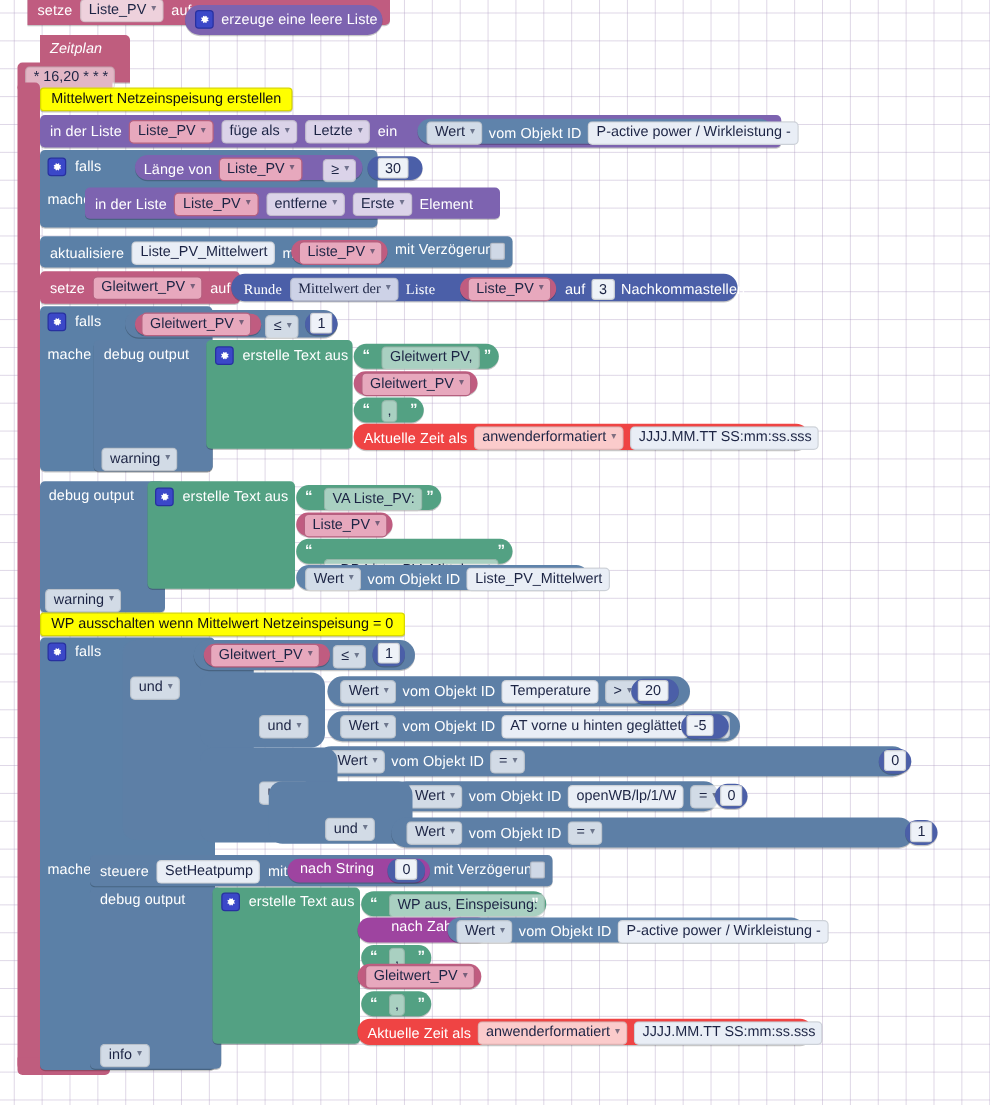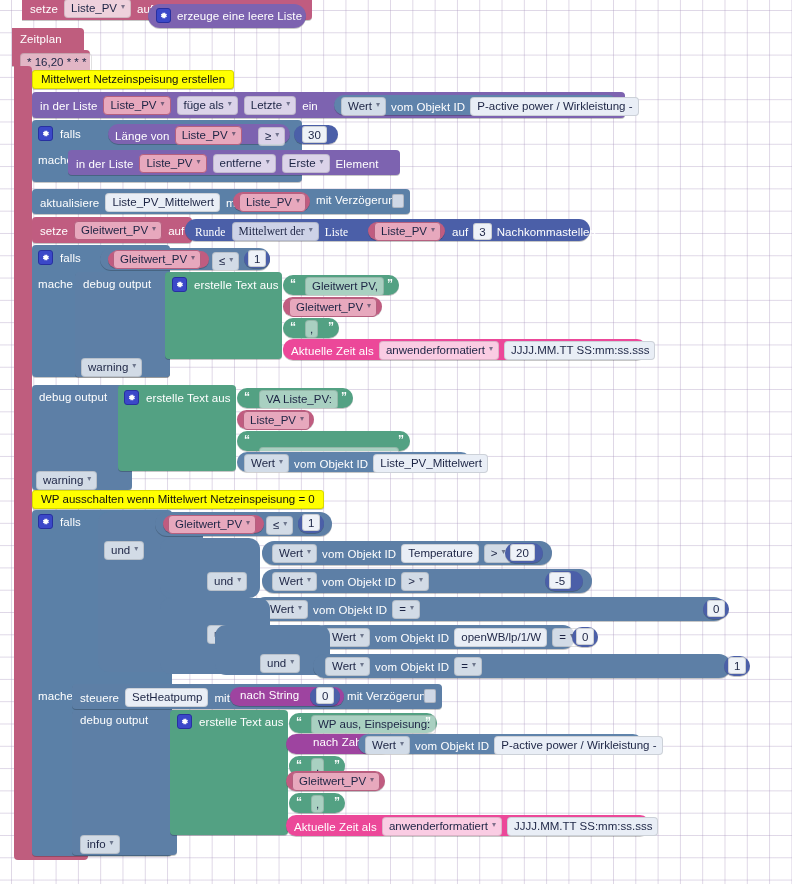--- a/index.html
+++ b/index.html
@@ -64,21 +64,21 @@
 
   
   .c-pink   { background:#bf5d7e; }   
   .c-pinkv  { background:#c05c80; }
   .c-purple { background:#7d63b0; }   
   .c-blue   { background:#5b80a7; }   
   .c-blue2  { background:#5d7fa6; }
   .c-navy   { background:#4b5fa8; }   
   .c-green  { background:#53a183; }   
   .c-mag    { background:#9e44a0; }   
-  .c-lav    { background:#ec4899; }
+  .c-lav    { background:#ef4444; }
   .c-slate  { background:#5f83ab; }
 
   .shadow{ box-shadow:0 1px 0 rgba(0,0,0,.22); }
 
   
   .ylabel{
     position:absolute; background:#ffff00; color:#111;
     border:1px solid #d8d800; border-radius:3px;
     padding:2px 8px 3px 8px; white-space:nowrap; font-size:11.5px;
   }
@@ -105,21 +105,21 @@
       <span class="gear">
         <svg width="9" height="9" viewBox="0 0 16 16">
             <path fill="#fff" d="M8 5.2A2.8 2.8 0 1 0 8 10.8 2.8 2.8 0 0 0 8 5.2zm0 4.2a1.4 1.4 0 1 1 0-2.8 1.4 1.4 0 0 1 0 2.8z"></path>
             <path fill="#fff" d="M14 9.1l-1.3-.5a4.7 4.7 0 0 0 0-1.2l1.3-.5-.7-1.8-1.3.5a4.9 4.9 0 0 0-.9-.9l.5-1.3-1.8-.7-.5 1.3a4.7 4.7 0 0 0-1.2 0l-.5-1.3-1.8.7.5 1.3c-.3.3-.6.6-.9.9l-1.3-.5-.7 1.8 1.3.5a4.7 4.7 0 0 0 0 1.2l-1.3.5.7 1.8 1.3-.5c.3.3.6.6.9.9l-.5 1.3 1.8.7.5-1.3a4.7 4.7 0 0 0 1.2 0l.5 1.3 1.8-.7-.5-1.3c.3-.3.6-.6.9-.9l1.3.5z"></path>
           </svg>
       </span>
       <span class="lbl">erzeuge eine leere Liste</span>
     </div>
   </div>
 
-  <div class="blk c-pink shadow" style="left:12px; top:28px; width:72px; height:38px; border-radius:0 4px 0 0;">
+  <div class="blk c-pink shadow" style="left:32px; top:28px; width:72px; height:38px; border-radius:0 4px 0 0;font-style:italic;">
     <span class="lbl" style="position:absolute; left:8px; top:5px;">Zeitplan</span>
   </div>
 
   <div class="blk c-pink" style="left:14px; top:50px; width:76px; height:24px;"></div>
   <span class="fld" style="position:absolute; left:20px; top:53px; background:rgba(255,255,255,.55);">
     <span>* 16,20 * * *</span>
   </span>
 
   <div class="blk c-pink" style="left:14px; top:66px; width:18px; height:790px;"></div>
 
@@ -452,20 +452,23 @@
     <span class="num" style="position:absolute;left:5px;top:1px;">20</span>
   </div>
 
   <div class="blk c-blue2 shadow" style="left:262px; top:569px; width:330px; height:24px; border-radius:12px;">
     <div class="row" style="position:absolute; left:10px; top:3px; gap:5px;">
       <span class="fld">
         <span>Wert</span>
           <span class="car">▾</span>
       </span>
       <span class="lbl">vom Objekt ID</span>
+      <span class="fld txt">
+        <span>AT vorne u hinten geglättet</span>
+      </span>
       <span class="fld">
         <span>&gt;</span>
           <span class="car">▾</span>
       </span>
     </div>
   </div>
   <div class="blk c-navy shadow" style="left:545px; top:571px; width:38px; height:20px; border-radius:10px;">
     <span class="num" style="position:absolute;left:4px;top:1px;">-5</span>
   </div>
 

